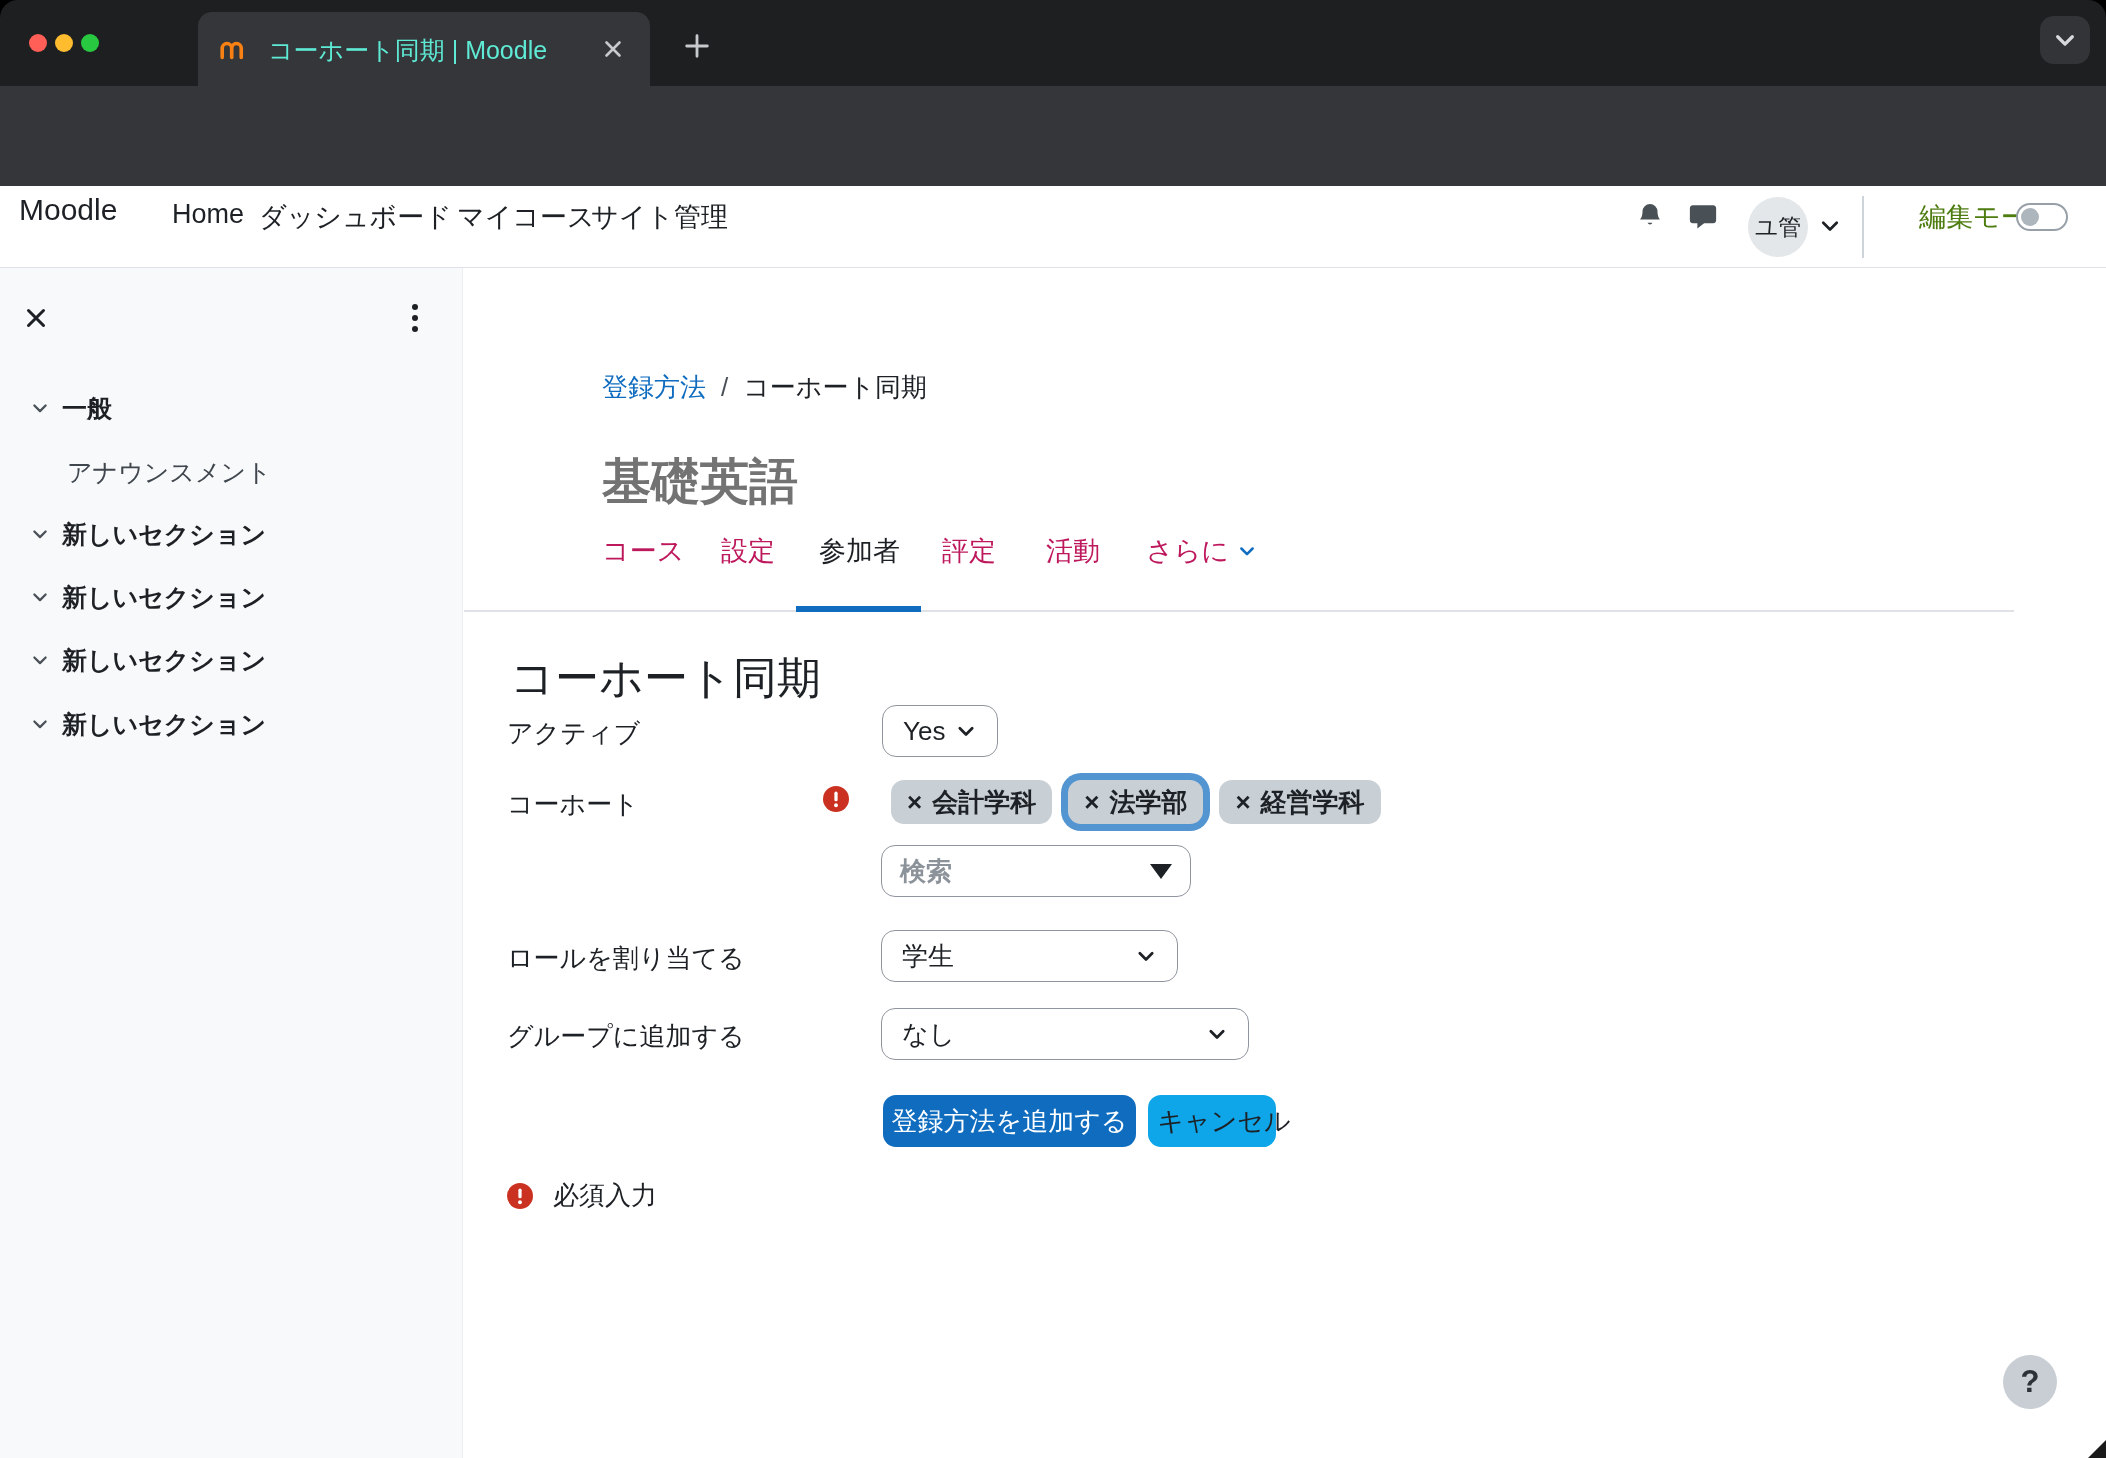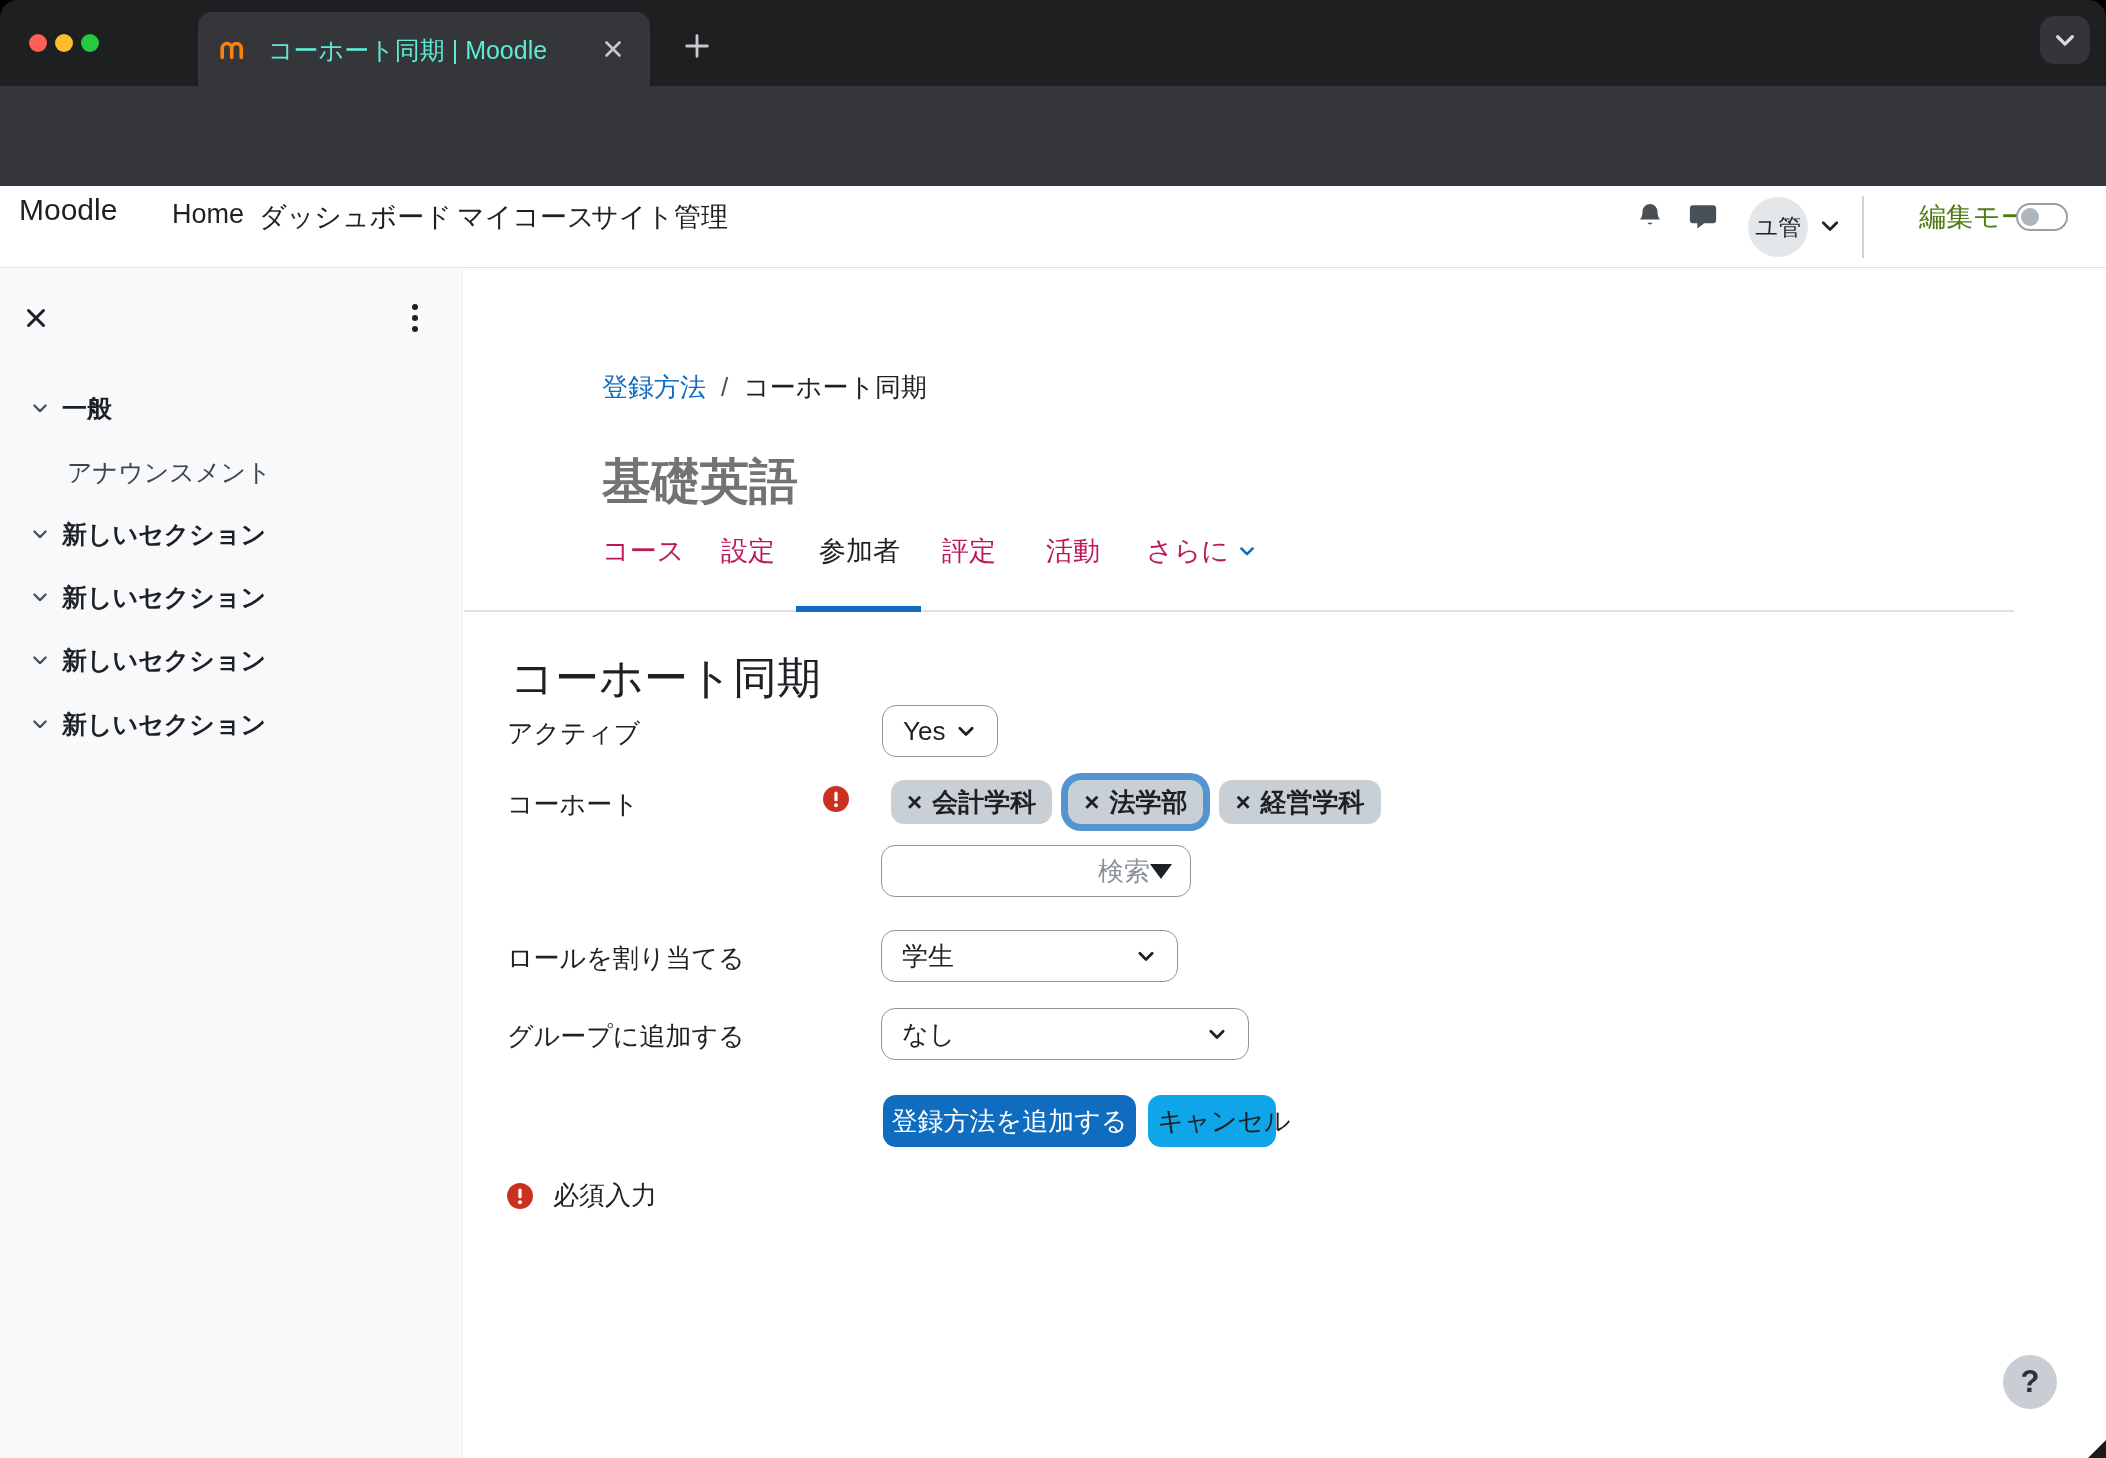--- a/index.html
+++ b/index.html
@@ -60,21 +60,21 @@
 
   #form-heading{position:absolute;left:61px;top:344px;font-size:44px;font-weight:400;color:#1d2125;}
   .flabel{position:absolute;left:58px;font-size:26px;color:#1d2125;white-space:nowrap;}
   .selbox{position:absolute;height:52px;border:1.5px solid #8f959e;border-radius:14px;background:#fff;display:flex;align-items:center;justify-content:space-between;padding:0 20px;font-size:26px;color:#1d2125;}
   .selbox .chev{width:22px;height:22px;color:#1d2125;}
   .req-ic{position:absolute;width:26px;height:26px;}
   #pills{position:absolute;left:442px;top:512px;display:flex;gap:16px;}
   .pill{height:44px;border-radius:13px;background:#c9d0d5;display:flex;align-items:center;gap:10px;padding:0 16px;font-size:26px;font-weight:600;color:#1d2125;white-space:nowrap;}
   .pill .x{font-weight:700;}
   .pill.focused{box-shadow:0 0 0 7px rgba(15,108,191,0.72);}
-  #searchbox{position:absolute;left:432px;top:577px;width:310px;height:52px;border:1.5px solid #8f959e;border-radius:14px;background:#fff;display:flex;align-items:center;justify-content:flex-end;padding:2px 18px;}
+  #searchbox{position:absolute;left:432px;top:577px;width:310px;height:52px;border:1.5px solid #8f959e;border-radius:14px;background:#fff;display:flex;align-items:center;justify-content:space-between;padding:2px 18px;font-weight:bold;}
   #searchbox .ph{font-size:26px;color:#8b9299;}
   #searchbox .tri{width:0;height:0;border-left:11px solid transparent;border-right:11px solid transparent;border-top:15px solid #1d2125;}
   .btn{position:absolute;top:827px;height:52px;border-radius:13px;display:flex;align-items:center;justify-content:center;font-size:26px;white-space:nowrap;}
   #btn-submit{left:434px;width:253px;background:#0f6cbf;color:#fff;}
   #btn-cancel{left:699px;width:128px;background:#0ea5e9;color:#1d2125;padding-left:24px;}
   #required-note{position:absolute;left:58px;top:910px;display:flex;align-items:center;gap:20px;}
   #required-note .txt{font-size:26px;color:#1d2125;}
 
   #help-fab{position:absolute;left:2003px;top:1355px;width:54px;height:54px;border-radius:50%;background:#c8ced3;display:flex;align-items:center;justify-content:center;font-size:31px;font-weight:700;color:#2b3238;}
   #corner{position:absolute;right:0;bottom:0;width:0;height:0;border-bottom:18px solid #1a1a1a;border-left:18px solid transparent;}

